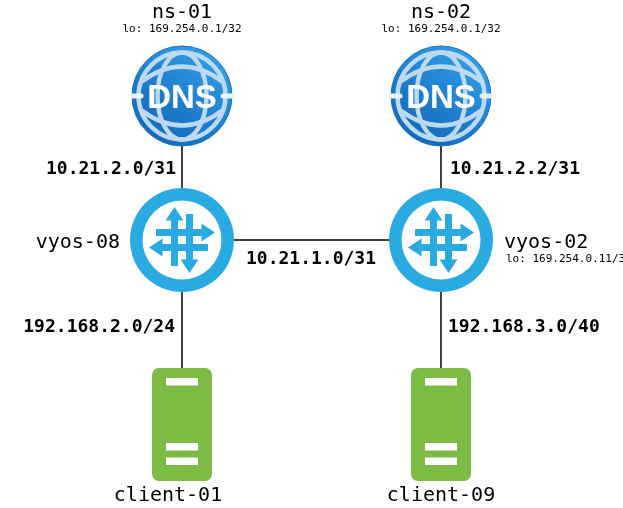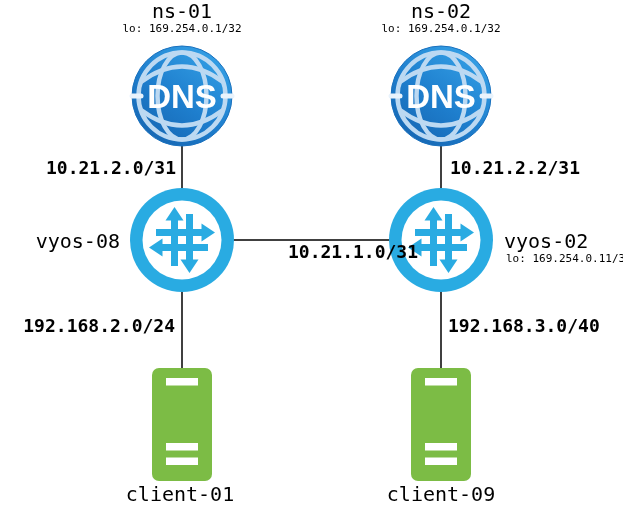--- a/index.html
+++ b/index.html
@@ -115,22 +115,22 @@
   <div class="lbl node-sub cx" style="left:182px;top:22px;">lo: 169.254.0.1/32</div>
 
   <div class="lbl node-title cx" style="left:441px;top:0;">ns-02</div>
   <div class="lbl node-sub cx" style="left:441px;top:22px;">lo: 169.254.0.1/32</div>
 
   <div class="lbl node-title" style="right:503px;top:230px;">vyos-08</div>
 
   <div class="lbl node-title" style="left:504px;top:230px;">vyos-02</div>
   <div class="lbl node-sub" style="left:506px;top:252px;">lo: 169.254.0.11/32</div>
 
-  <div class="lbl node-title cx" style="left:180px;top:483px;">client-01</div>
+  <div class="lbl node-title cx" style="left:168px;top:483px;">client-01</div>
   <div class="lbl node-title cx" style="left:441px;top:483px;">client-09</div>
 
   <div class="lbl link-label" style="right:447px;top:160px;">10.21.2.0/31</div>
   <div class="lbl link-label" style="left:450px;top:160px;">10.21.2.2/31</div>
-  <div class="lbl link-label cx" style="left:311px;top:244px;margin-left:42px;">10.21.1.0/31</div>
+  <div class="lbl link-label cx" style="left:311px;top:250px;">10.21.1.0/31</div>
   <div class="lbl link-label" style="right:448px;top:318px;">192.168.2.0/24</div>
   <div class="lbl link-label" style="left:448px;top:318px;">192.168.3.0/40</div>
 
 </div>
 
 </body></html>

